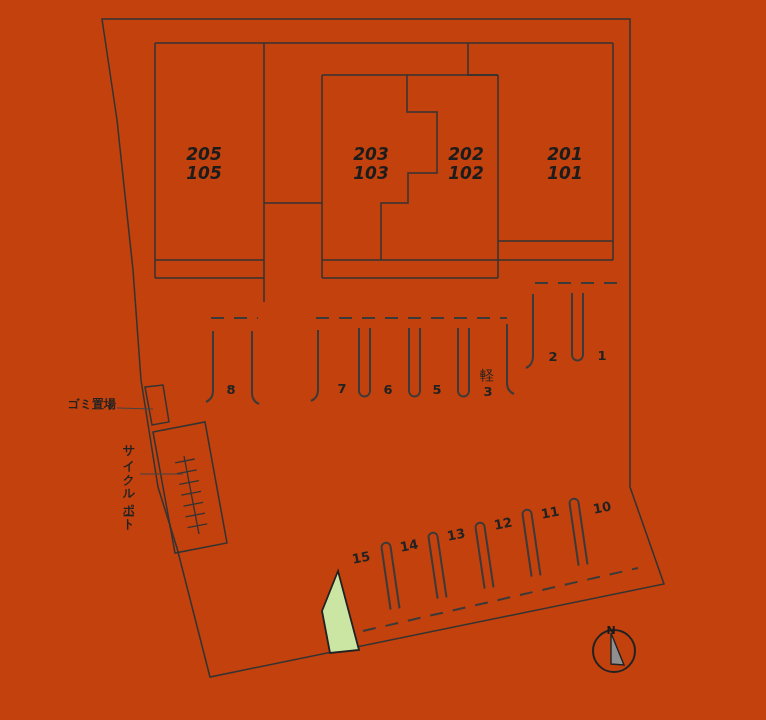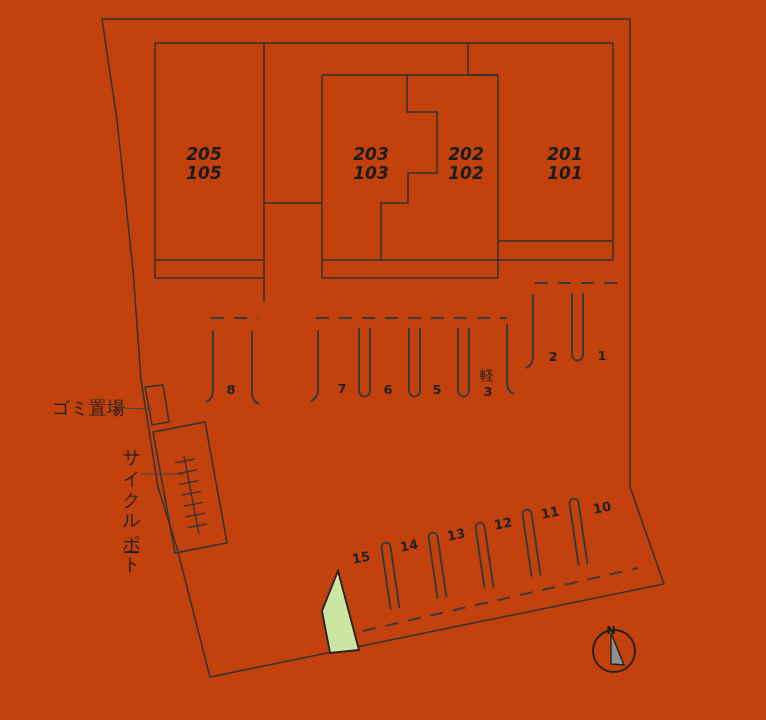--- a/index.html
+++ b/index.html
@@ -43,23 +43,24 @@
   .compass-n {
     font-size: 11px;
     font-weight: bold;
     fill: #1a1a1a;
     text-anchor: middle;
   }
 
   .jp-label {
     position: absolute;
     color: #222222;
-    font-size: 18px;
+    font-size: 12px;
     line-height: 1.15;
     white-space: nowrap;
+    font-weight: bold;
   }
   .jp-label.vertical {
     writing-mode: vertical-rl;
     letter-spacing: 1px;
   }
 </style>
 </head>
 <body>
 
 <div class="stage">

